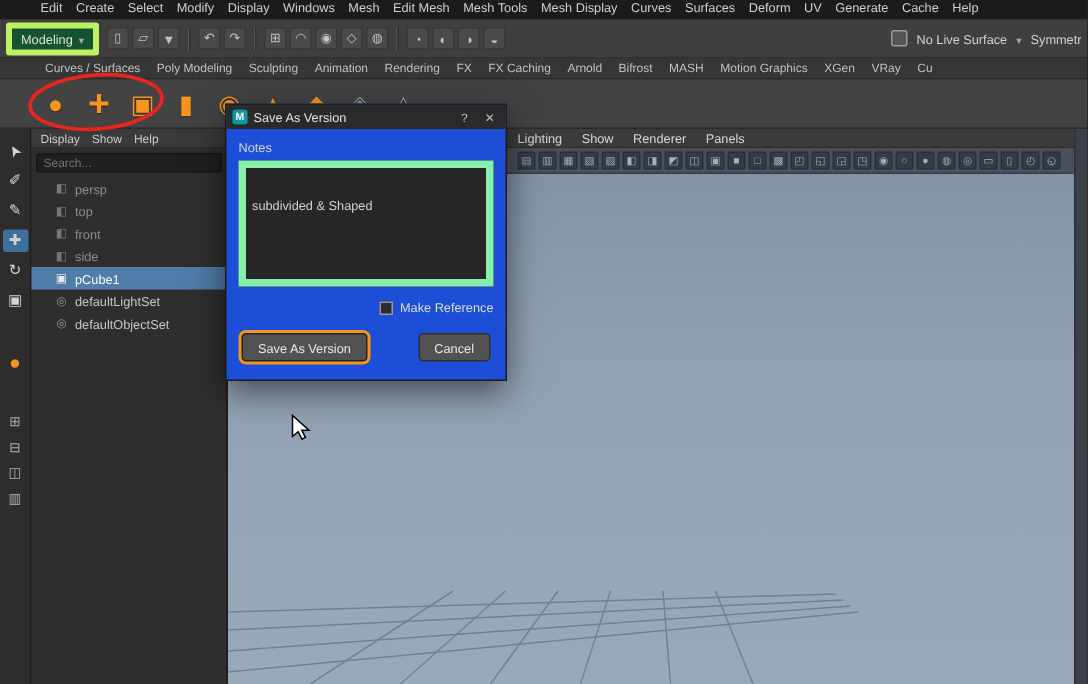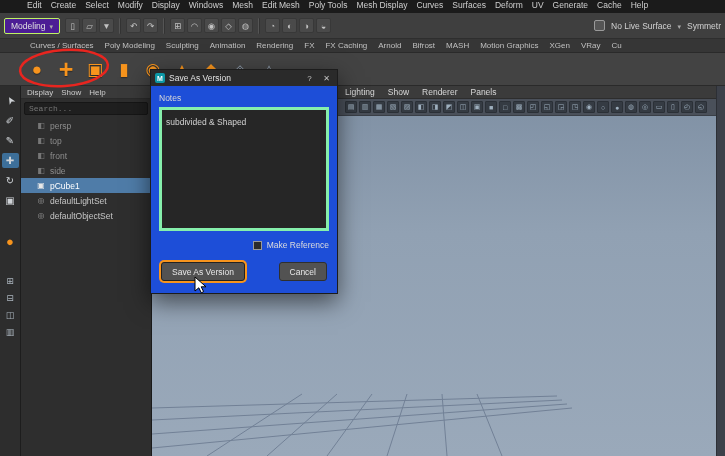--- a/index.html
+++ b/index.html
@@ -5,21 +5,21 @@
   *{box-sizing:border-box;margin:0;padding:0}
   html,body{width:725px;height:456px;overflow:hidden;background:#111}
   body{font-family:"Liberation Sans","DejaVu Sans",sans-serif}
   .app{position:relative;width:725px;height:456px;background:#3d3d3d;overflow:hidden}
 
   
   .menubar{height:13px;background:#1b1b1b;display:flex;align-items:flex-start;gap:9px;padding-left:27px;font-size:8.5px;color:#cfcfcf;white-space:nowrap;overflow:hidden}
 
   
   .statusline{height:26px;background:#3f3f3f;border-bottom:1px solid #2e2e2e;display:flex;align-items:center;gap:5px;padding:0 4px;overflow:hidden}
-  .mode-box{display:flex;align-items:flex-end;gap:4px;background:#4c1d95;border:1px solid #bef264;border-radius:2px;padding:2px 6px;font-size:8.5px;color:#e0e0e0}
+  .mode-box{display:flex;align-items:flex-end;gap:4px;background:#14532d;border:4px solid #bef264;border-radius:2px;padding:2px 6px;font-size:8.5px;color:#e0e0e0}
   .caret{font-size:7px;color:#aaa}
   .sl-icons{display:flex;align-items:center;gap:2px}
   .sicon{width:15px;height:15px;background:#4a4a4a;border:1px solid #383838;border-radius:2px;color:#c2c2c2;font-size:8.5px;display:flex;align-items:center;justify-content:center}
   .sicon.sep{width:2px;height:16px;background:#333;border:none;border-left:1px solid #555;margin:0 3px}
   .sl-right{margin-left:auto;display:flex;align-items:flex-end;gap:6px;font-size:8.5px;color:#d2d2d2;white-space:nowrap}
   .live-icon{width:11px;height:11px;border:1px solid #9a9a9a;border-radius:2px;background:#555}
 
   
   .shelf-tabs{height:14px;background:#363636;border-bottom:1px solid #2a2a2a;display:flex;align-items:center;gap:11px;padding-left:30px;font-size:8px;color:#c0c0c0;white-space:nowrap;overflow:hidden}
   .shelf-icons{height:32px;background:#434343;display:flex;align-items:center;gap:7px;padding-left:26px}
@@ -34,21 +34,21 @@
   .ticon.rot{transform:rotate(-120deg)}
   .ticon.sel{background:#3d6f99}
   .ticon.accent{color:#f7941d;font-size:13px}
   .ticon.small{font-size:9px;color:#aab4bd;height:12px}
   .ticon.sep{height:16px}
 
   
   .outliner{width:131px;background:#2e2e2e;border-right:1px solid #1a1a1a;display:flex;flex-direction:column}
   .omenus{height:13px;background:#3a3a3a;border-bottom:1px solid #2a2a2a;display:flex;align-items:center;gap:8px;padding-left:6px;font-size:8px;color:#ccc}
   .osearch{margin:3px 3px 2px;height:13px;background:#1f1f1f;border:1px solid #161616;border-radius:2px;display:flex;align-items:center}
-  .osearch input{flex:1;width:100%;background:transparent;border:none;outline:none;color:#9a9a9a;font-size:8px;padding:0 4px;font-family:Liberation Mono, monospace}
+  .osearch input{flex:1;width:100%;background:transparent;border:none;outline:none;color:#9a9a9a;font-size:8px;padding:0 4px;font-family:Liberation Sans, sans-serif}
   .olist{display:flex;flex-direction:column;padding-top:1px}
   .orow{height:15px;display:flex;align-items:center;gap:4px;padding-left:15px;font-size:8.5px;color:#c7c7c7}
   .oicon{font-size:8px;color:#9a9a9a;width:10px;text-align:center}
   .orow.dim{color:#8d8d8d}
   .orow.dim .oicon{color:#777}
   .orow.sel{background:#4f7ca8;color:#fff}
   .orow.sel .oicon{color:#e8e8e8}
 
   
   .viewport{flex:1;position:relative;overflow:hidden;background:linear-gradient(180deg,#7e8fa3 0%,#91a1b3 40%,#9aa9ba 100%)}
@@ -60,21 +60,21 @@
   .gridsvg{position:absolute;left:0;bottom:0;z-index:1}
 
   
   .dialog{position:absolute;left:150px;top:69px;width:188px;background:#1d4ed8;border:1px solid #1c1c1c;box-shadow:0 8px 22px rgba(0,0,0,.55);z-index:50}
   .dtitle{height:16px;background:#2a2a2a;display:flex;align-items:center;padding:0 4px;gap:4px}
   .dlogo{width:10px;height:10px;background:#0d98a6;border-radius:2px;color:#fff;font-size:7px;display:flex;align-items:center;justify-content:center;font-weight:bold}
   .dtitle .t{flex:1;font-size:8.5px;color:#e2e2e2}
   .dbtn{width:13px;height:12px;color:#c2c2c2;font-size:8px;display:flex;align-items:center;justify-content:center}
   .dbody{padding:7px 8px 12px}
   .dlabel{font-size:8.5px;color:#d8d8d8;margin-bottom:4px}
-  .dnotes{height:124px;background:#262626;border:3px solid #86efac;color:#d2d2d2;font-size:8.5px;padding:7px 4px;overflow:hidden}
+  .dnotes{height:84px;background:#262626;border:5px solid #86efac;color:#d2d2d2;font-size:8.5px;padding:20px 4px;overflow:hidden}
   .drow-radios{display:flex;justify-content:flex-end;align-items:center;gap:5px;margin-top:9px;font-size:8.5px;color:#ddd}
   .radio{width:9px;height:9px;border:1px solid #9a9a9a;border-radius:50%;background:#2c2c2c;display:inline-flex;align-items:center;justify-content:center}
   .radio .dot{width:5px;height:5px;border-radius:50%;background:#f7941d}
   .drow-check{display:flex;justify-content:flex-end;align-items:flex-end;gap:5px;margin-top:9px;font-size:8.5px;color:#ddd}
   .checkbox{width:9px;height:9px;border:1px solid #9a9a9a;background:#2c2c2c}
   .drow-buttons{display:flex;justify-content:space-between;margin-top:12px;padding:0 2px}
   .btn{height:19px;background:#525252;border:1px solid #2f2f2f;border-radius:3px;color:#e8e8e8;font-size:8.5px;display:flex;align-items:center;justify-content:center;padding:0 10px}
   .btn.primary{box-shadow:0 0 0 2px #f7941d;border-color:#222}
 
   .red-circle{position:absolute;left:16px;top:47px;z-index:40;pointer-events:none}
@@ -88,21 +88,21 @@
   <div class="menubar">
 
   <span class="mi">Edit</span>
       <span class="mi">Create</span>
       <span class="mi">Select</span>
       <span class="mi">Modify</span>
       <span class="mi">Display</span>
       <span class="mi">Windows</span>
       <span class="mi">Mesh</span>
       <span class="mi">Edit Mesh</span>
-      <span class="mi">Poly Tools</span>
+      <span class="mi">Mesh Tools</span>
       <span class="mi">Mesh Display</span>
       <span class="mi">Curves</span>
       <span class="mi">Surfaces</span>
       <span class="mi">Deform</span>
       <span class="mi">UV</span>
       <span class="mi">Generate</span>
       <span class="mi">Cache</span>
       <span class="mi">Help</span>
     </div>
 

